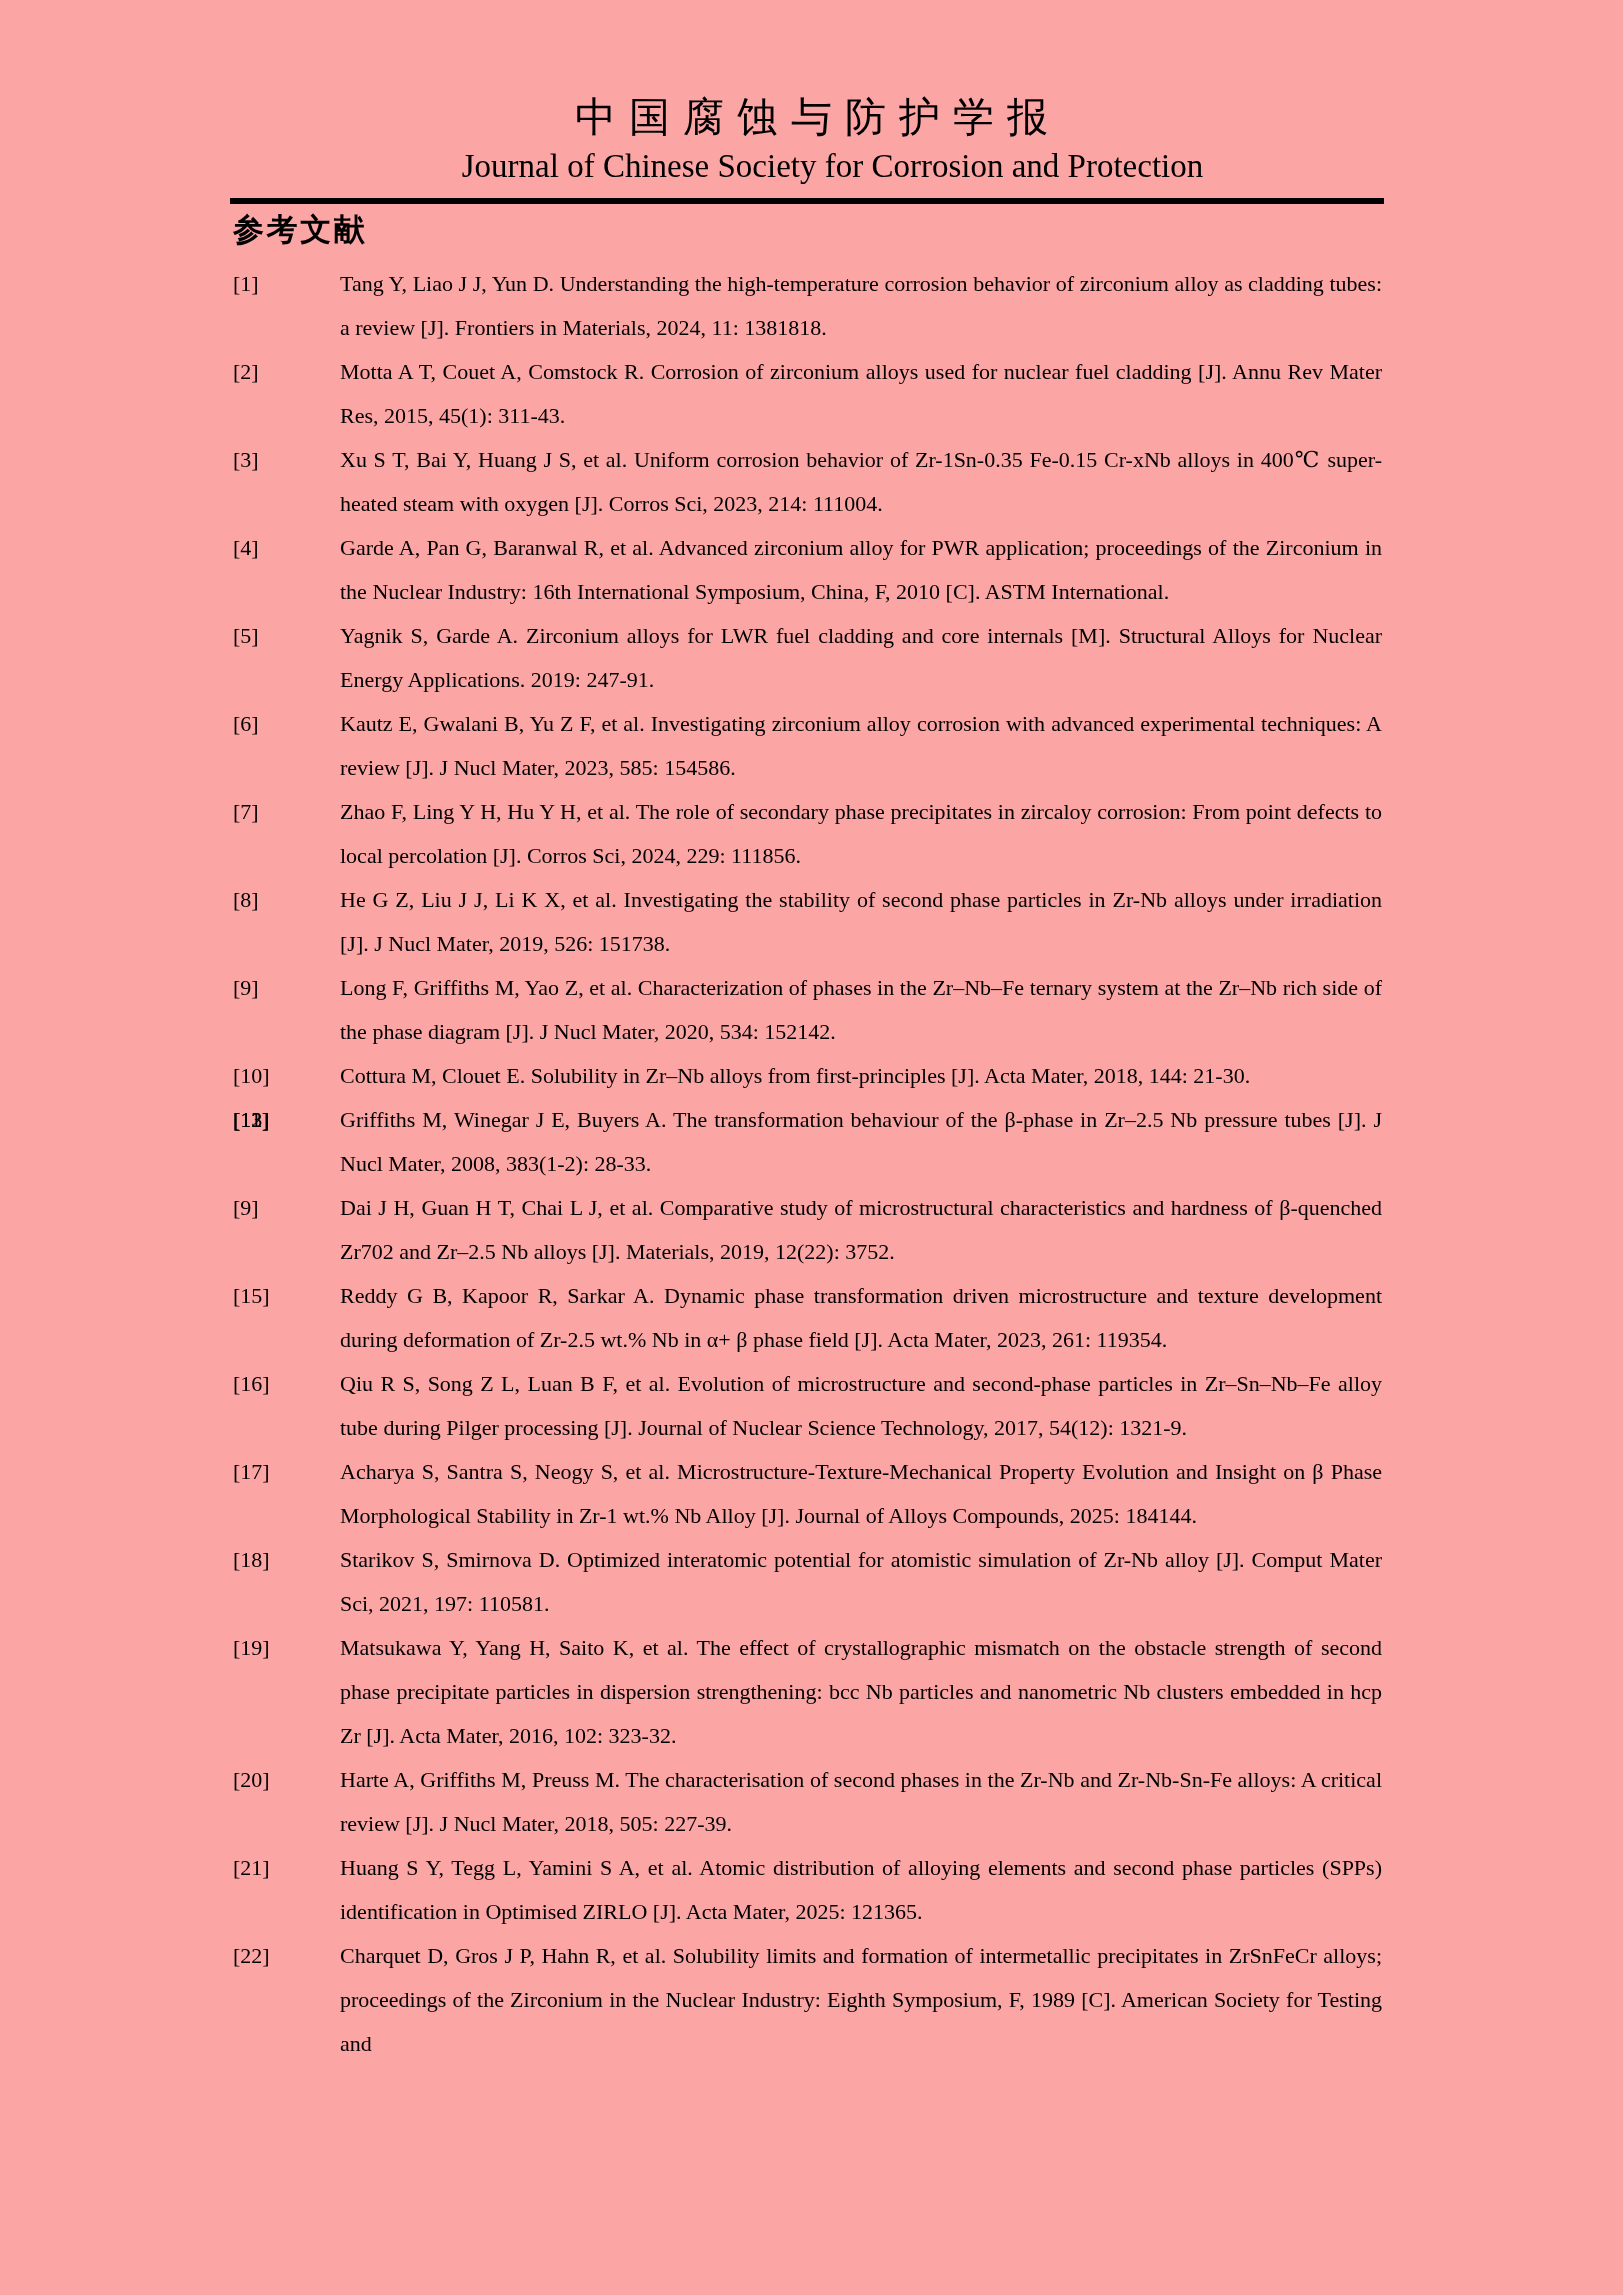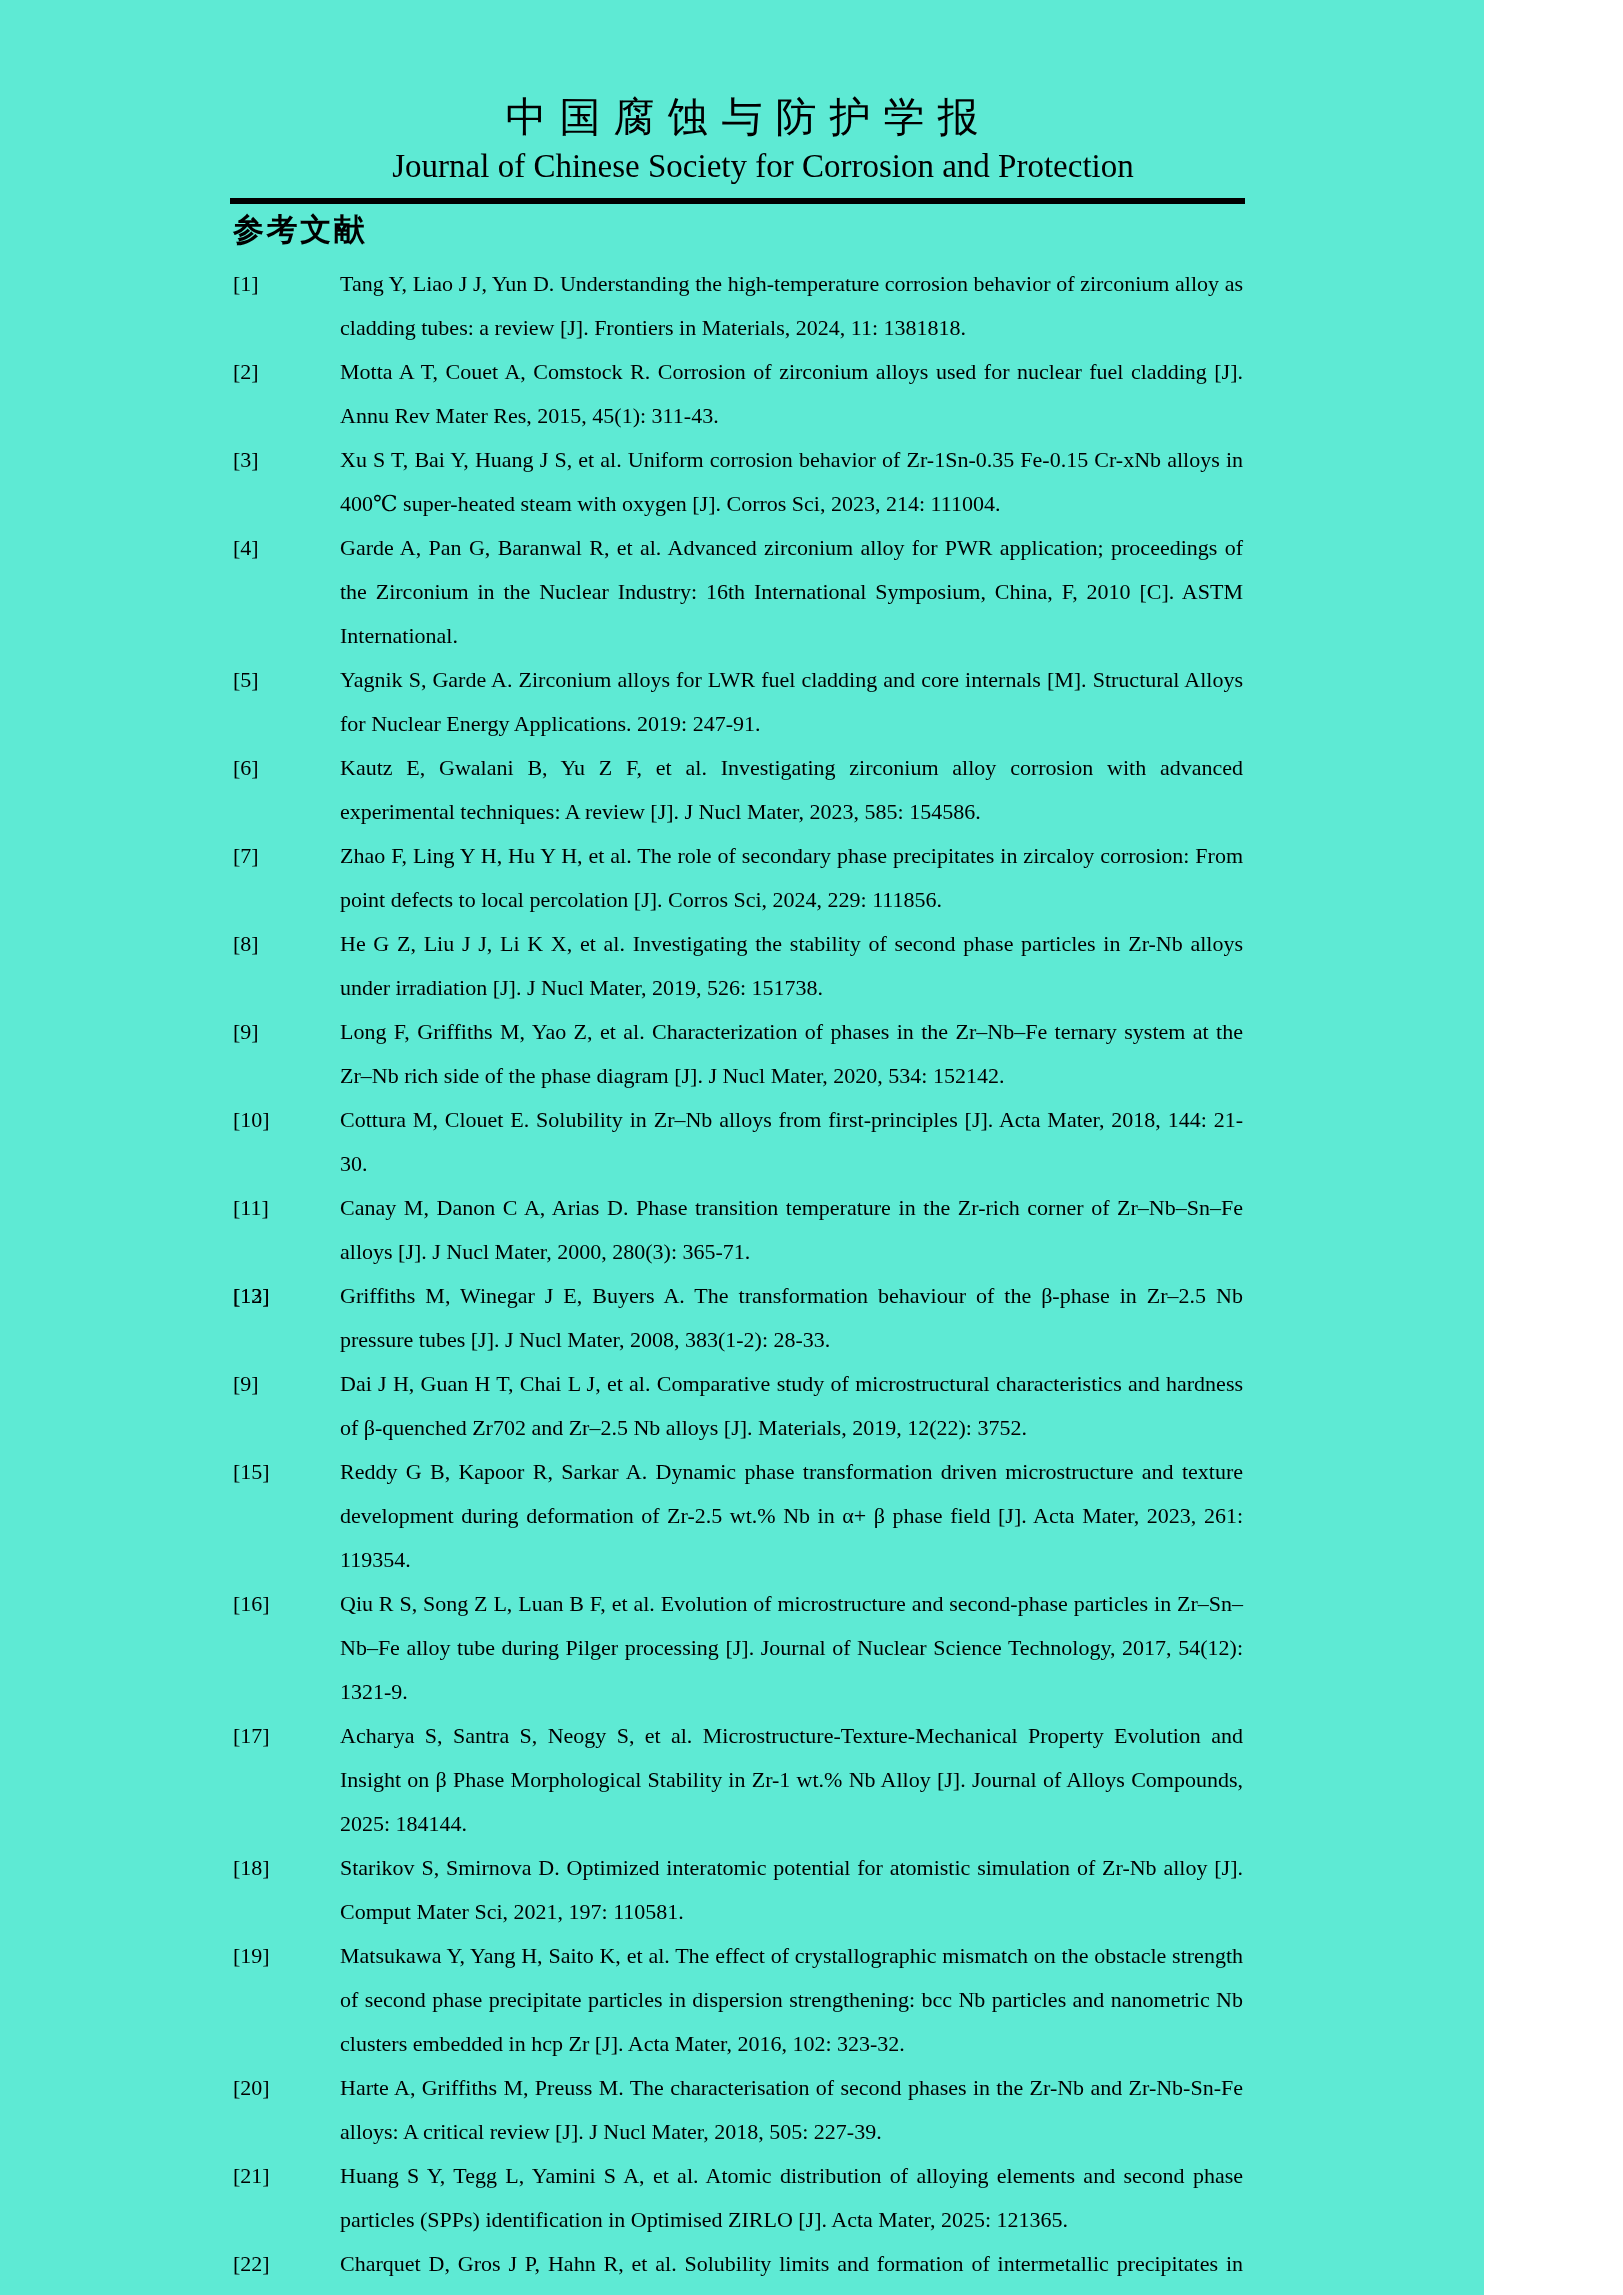--- a/index.html
+++ b/index.html
@@ -9,23 +9,23 @@
   }
   body {
     width: 1623px;
     height: 2295px;
     font-family: "Liberation Serif", "DejaVu Serif", serif;
     color: #000000;
     overflow: hidden;
   }
   .page {
     position: relative;
-    width: 1484px;
+    width: 1623px;
     height: 2295px;
-    background: #5eead4;
+    background: #fca5a5;
   }
   .masthead {
     padding-top: 97px;
     text-align: center;
   }
   .title-cn {
     font-size: 41px;
     line-height: 1;
     letter-spacing: 13px;
     text-indent: 13px; 
@@ -129,21 +129,20 @@
     <span class="ref-text">Long F, Griffiths M, Yao Z, et al. Characterization of phases in the Zr–Nb–Fe ternary system at the Zr–Nb rich side of the phase diagram [J]. J Nucl Mater, 2020, 534: 152142.</span>
   </li>
 
   <li class="ref-item">
     <span class="ref-num">[10]</span>
     <span class="ref-text">Cottura M, Clouet E. Solubility in Zr–Nb alloys from first-principles [J]. Acta Mater, 2018, 144: 21-30.</span>
   </li>
 
   <li class="ref-item">
     <span class="ref-num">[11]</span>
-    <span class="ref-text">Canay M, Danon C A, Arias D. Phase transition temperature in the Zr-rich corner of Zr–Nb–Sn–Fe alloys [J]. J Nucl Mater, 2000, 280(3): 365-71.</span>
   </li>
 
   <li class="ref-item">
     <span class="ref-num">[12]</span>
   </li>
 
   <li class="ref-item">
     <span class="ref-num">[13]</span>
     <span class="ref-text">Griffiths M, Winegar J E, Buyers A. The transformation behaviour of the β-phase in Zr–2.5 Nb pressure tubes [J]. J Nucl Mater, 2008, 383(1-2): 28-33.</span>
   </li>

